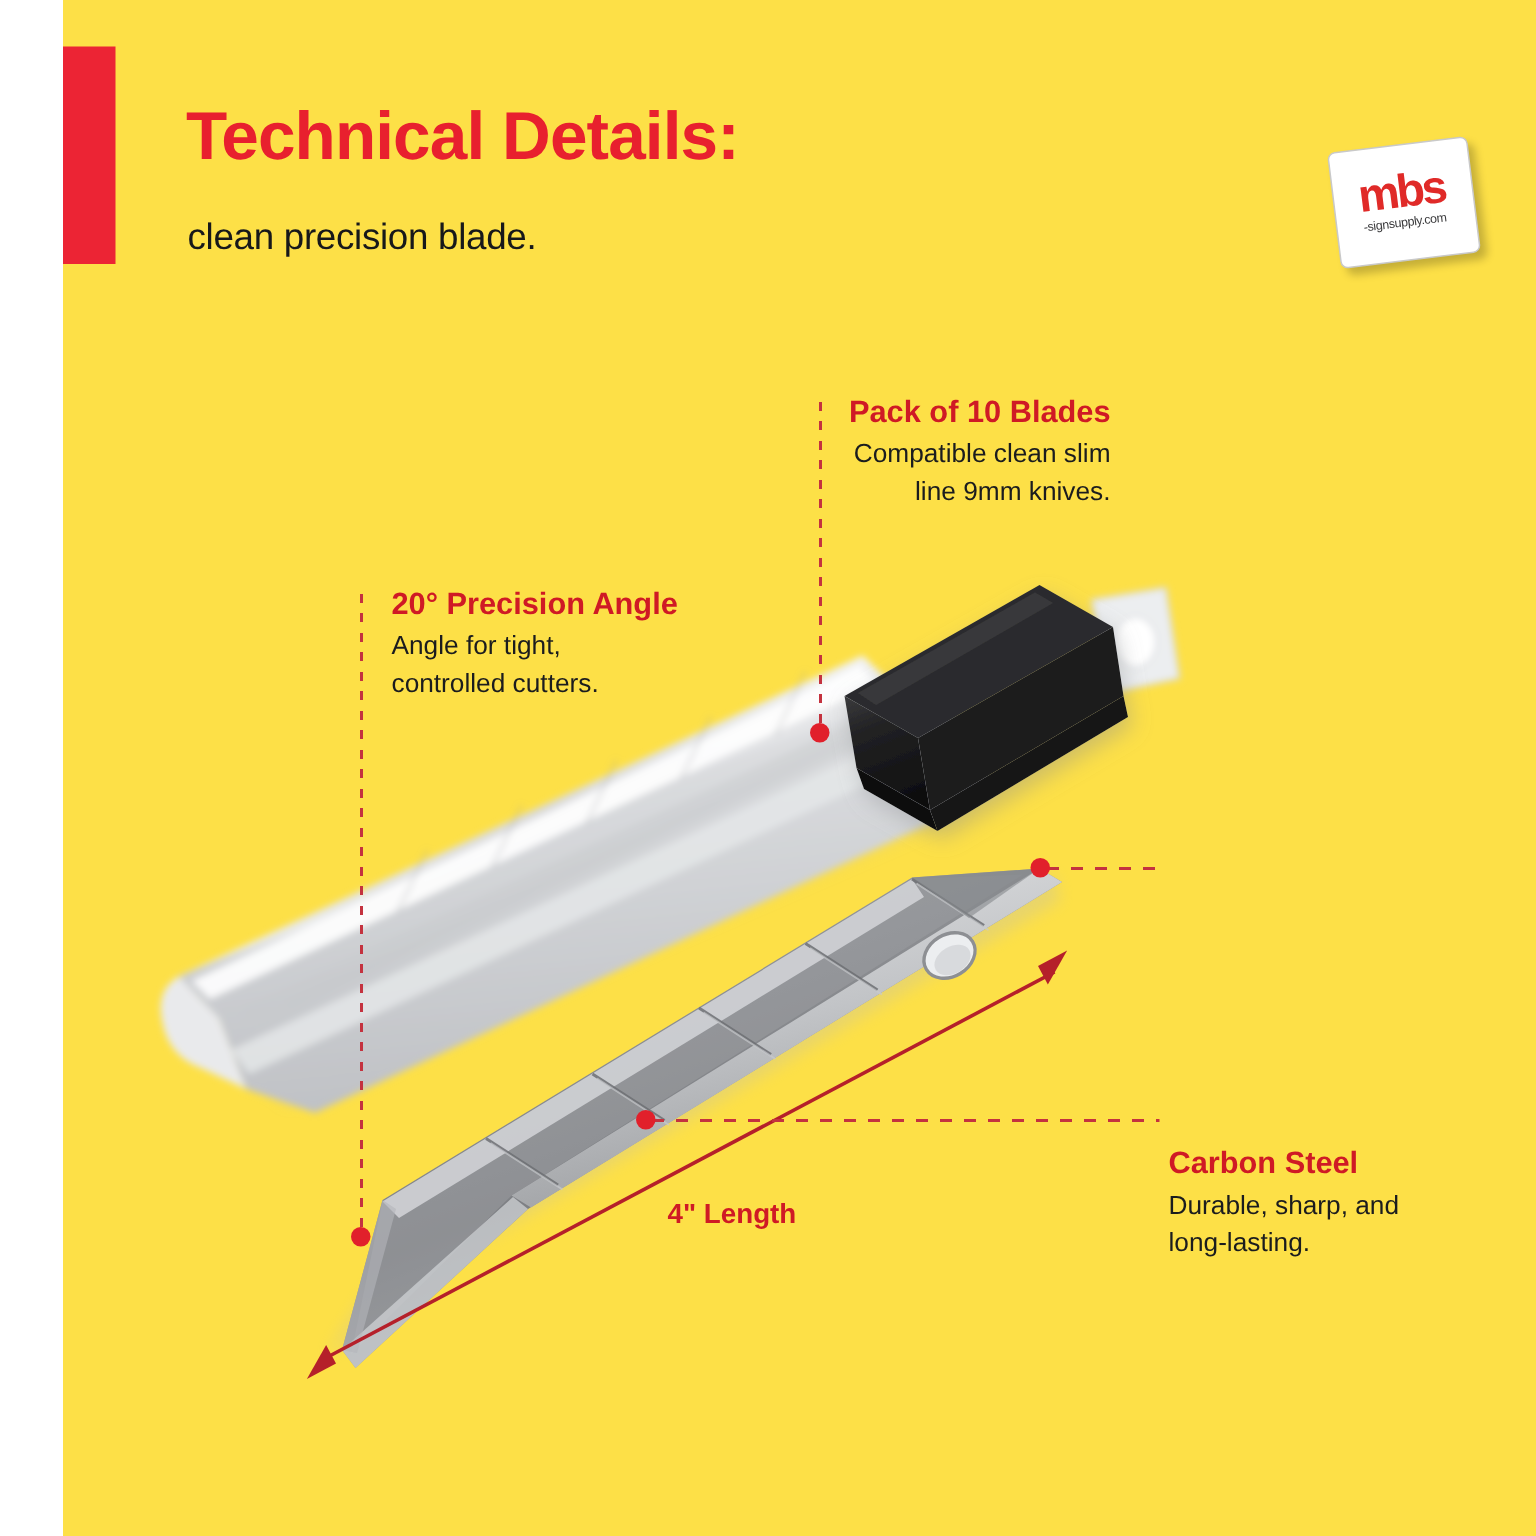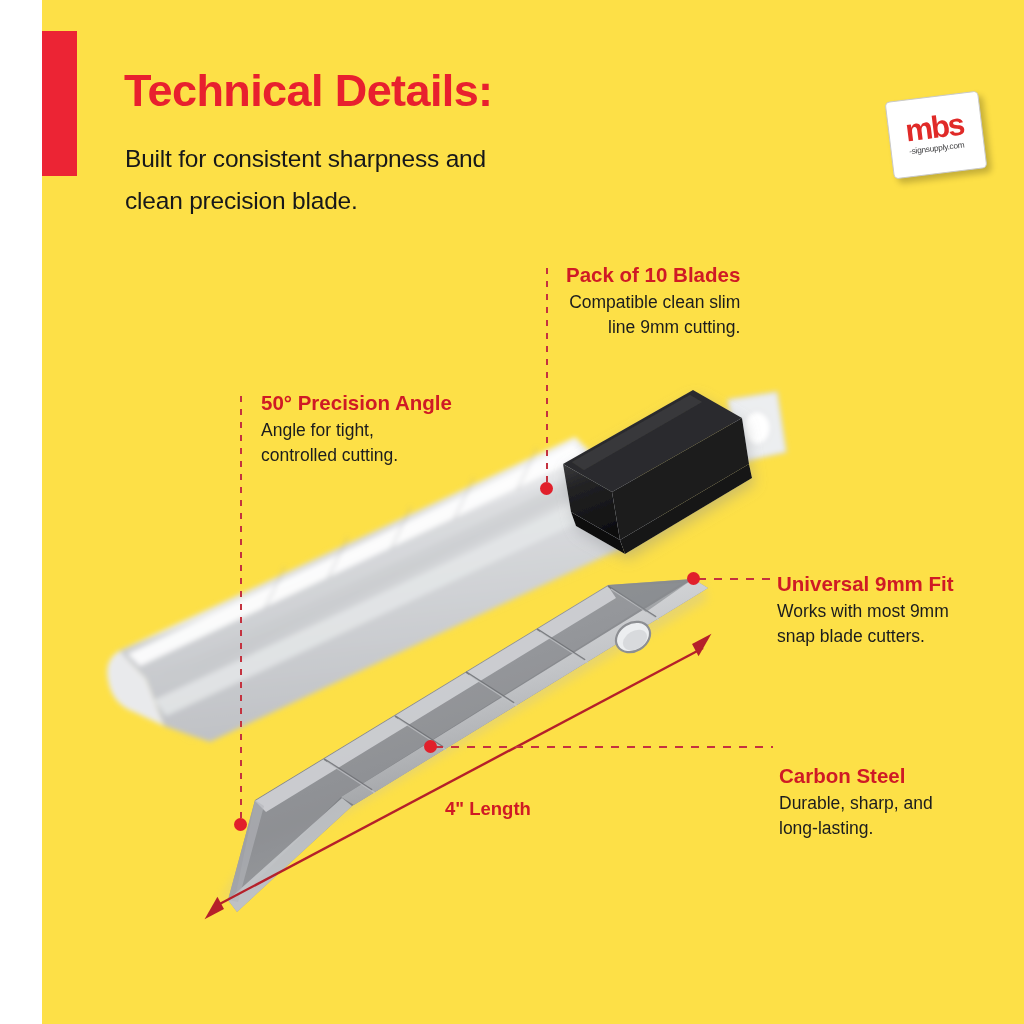--- a/index.html
+++ b/index.html
@@ -181,21 +181,20 @@
   #dot-carbon { left: 382px; top: 740px; }
 </style>
 </head>
 <body>
 
 <div id="canvas">
 
   <div class="accent-bar"></div>
   <div class="page-title">Technical Details:</div>
   <div class="page-subtitle">
-    <div>Built for consistent sharpness and</div>
     <div>clean precision blade.</div>
   </div>
 
   <div class="logo-wrap">
     <div class="logo-card"></div>
     <div class="logo-inner">
       <div class="logo-mark"><span>m</span><span>b</span><span>s</span></div>
       <div class="logo-url">-signsupply.com</div>
     </div>
   </div>
@@ -351,39 +350,32 @@
 
   <div class="dot" id="dot-pack"></div>
   <div class="dot" id="dot-angle"></div>
   <div class="dot" id="dot-fit"></div>
   <div class="dot" id="dot-carbon"></div>
 
   <div class="callout" id="callout-pack">
     <div class="c-title">Pack of 10 Blades</div>
     <div class="c-desc">
       <div>Compatible clean slim</div>
-      <div>line 9mm cutting.</div>
+      <div>line 9mm knives.</div>
     </div>
   </div>
 
   <div class="callout" id="callout-angle">
-    <div class="c-title">50° Precision Angle</div>
+    <div class="c-title">20° Precision Angle</div>
     <div class="c-desc">
       <div>Angle for tight,</div>
-      <div>controlled cutting.</div>
+      <div>controlled cutters.</div>
     </div>
   </div>
 
-  <div class="callout" id="callout-fit">
-    <div class="c-title">Universal 9mm Fit</div>
-    <div class="c-desc">
-      <div>Works with most 9mm</div>
-      <div>snap blade cutters.</div>
-    </div>
-  </div>
 
   <div class="callout" id="callout-carbon">
     <div class="c-title">Carbon Steel</div>
     <div class="c-desc">
       <div>Durable, sharp, and</div>
       <div>long-lasting.</div>
     </div>
   </div>
 
   <div class="length-label">4" Length</div>

